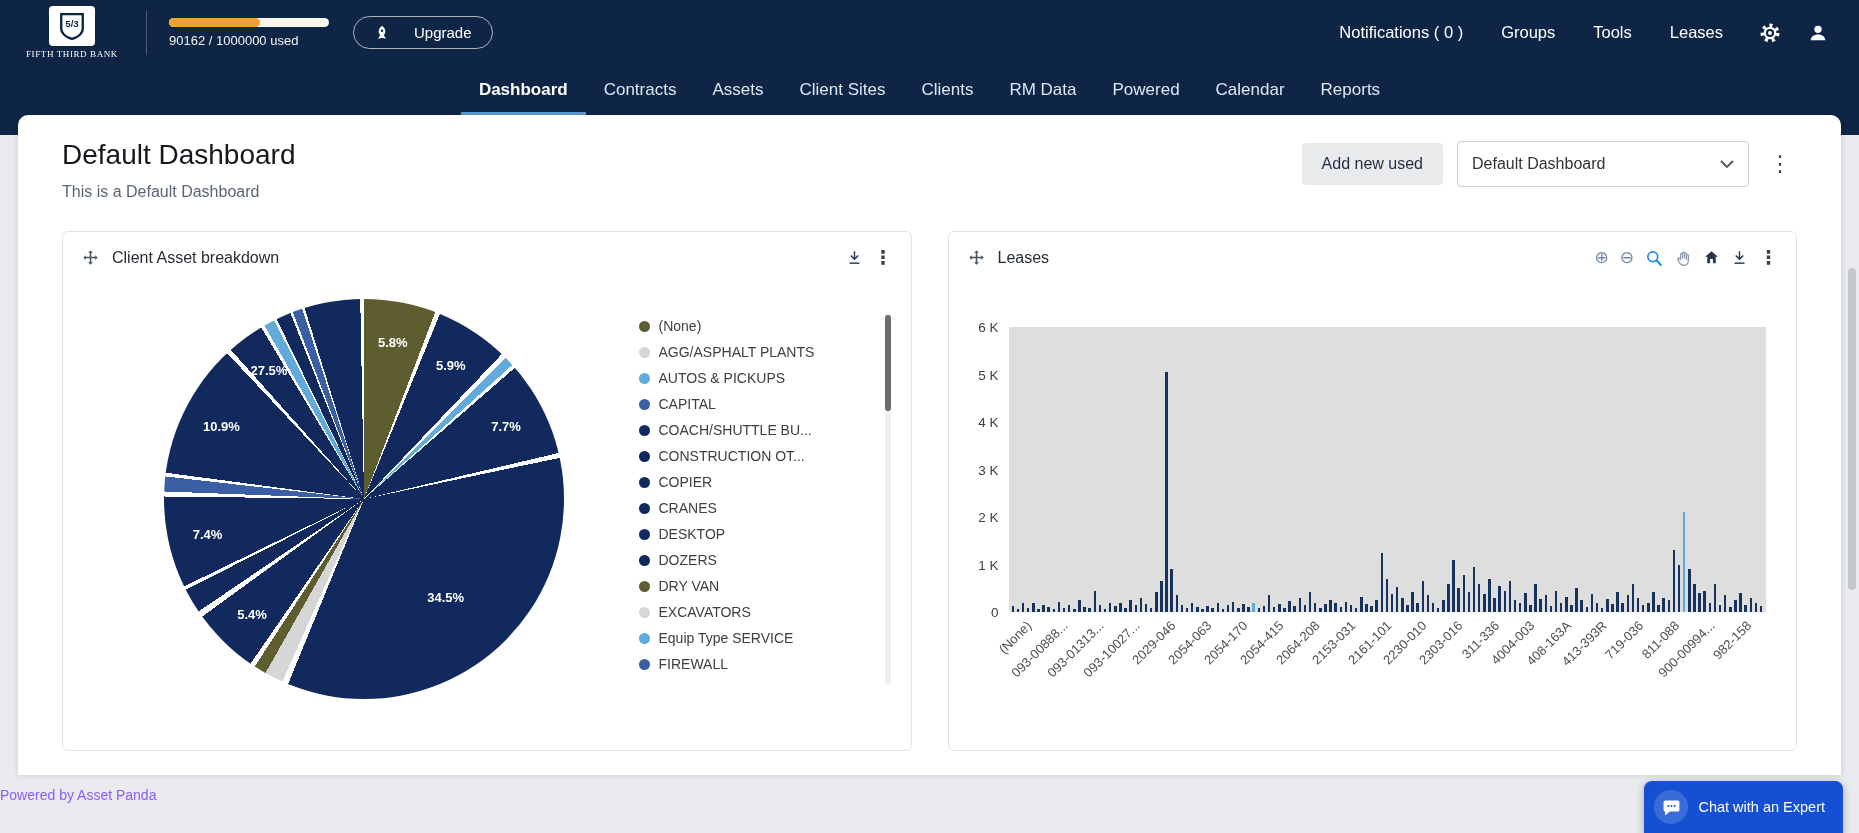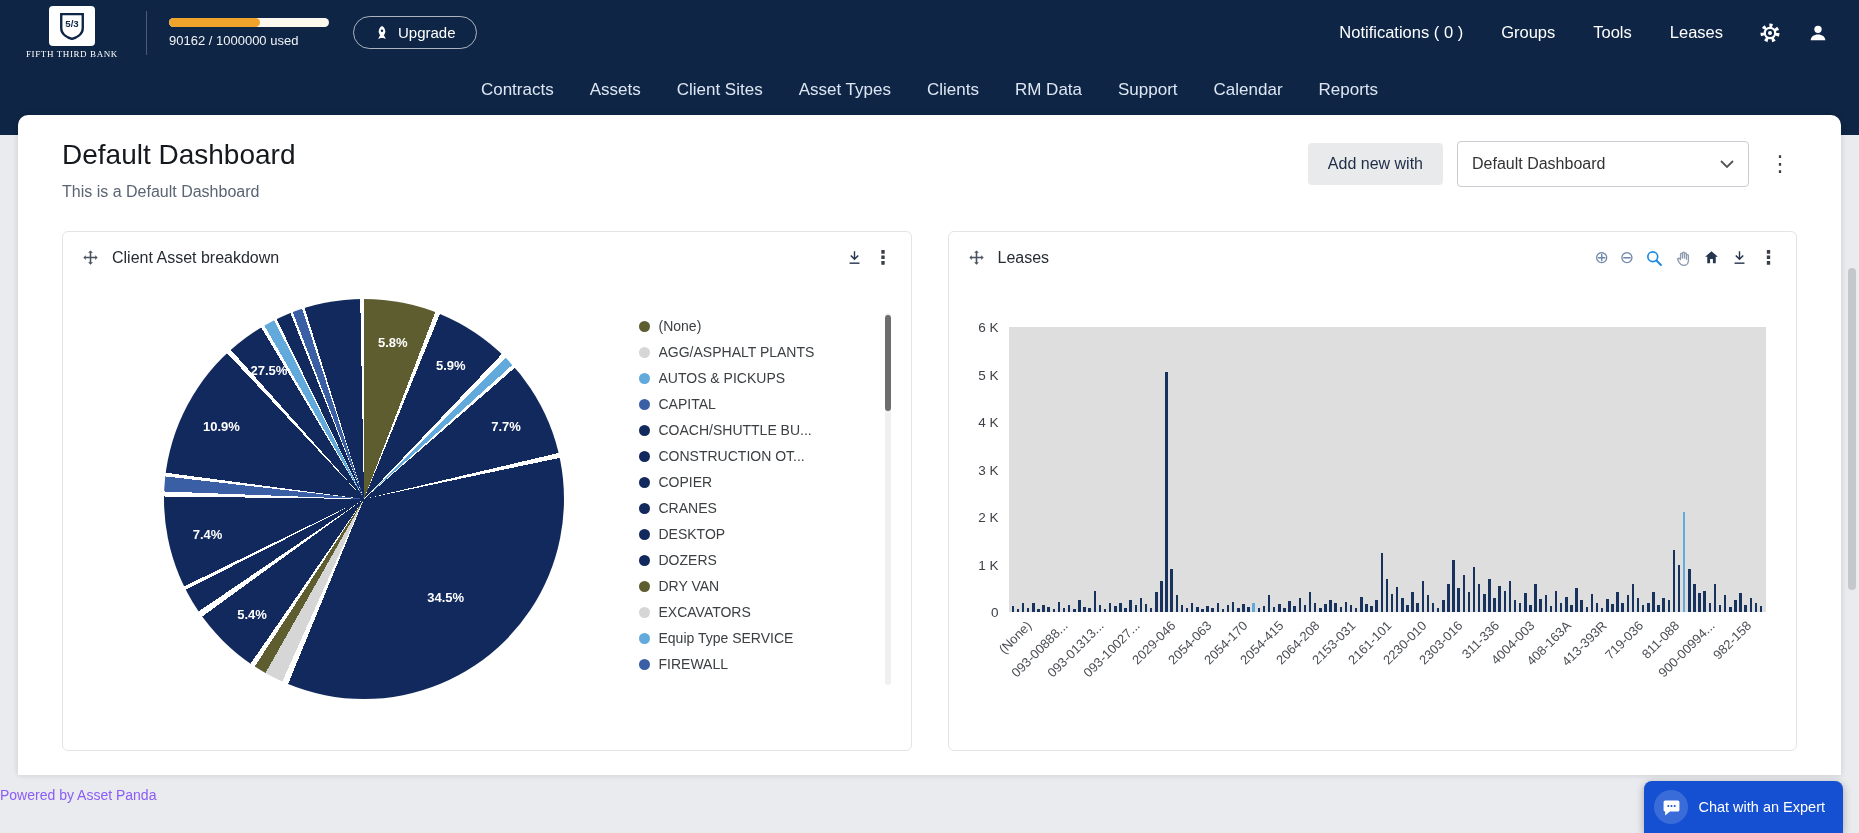--- a/index.html
+++ b/index.html
@@ -19,21 +19,21 @@
   }
   .brand { display: flex; flex-direction: column; align-items: center; gap: 3px; width: 104px; cursor: pointer; }
   .logo-box { width: 46px; height: 40px; background: #fff; border-radius: 4px; display: flex; align-items: center; justify-content: center; }
   .brand-name { font-size: 9px; letter-spacing: 0.6px; color: #fff; text-transform: uppercase; white-space: nowrap; font-family: Liberation Serif, serif; }
   .v-divider { width: 1px; height: 44px; background: rgba(255,255,255,0.25); margin: 0 22px; }
   .usage { display: flex; flex-direction: column; gap: 6px; }
   .usage-track { width: 160px; height: 9px; background: #fdf8ee; border-radius: 5px; overflow: hidden; }
   .usage-fill { height: 100%; background: var(--usage_fill, #f0a32a); border-radius: 5px; }
   .usage-label { font-size: 13px; color: #f2f4f7; white-space: nowrap; }
   .upgrade-btn {
-    margin-left: 24px; display: flex; align-items: center; gap: 8px;
+    margin-left: 24px; display: flex; align-items: center; gap: 24px;
     background: transparent; border: 1px solid rgba(255,255,255,0.65);
     color: #fff; font-size: 15px; border-radius: 18px; padding: 7px 20px; cursor: pointer;
     font-family: inherit;
   }
   .top-links { margin-left: auto; display: flex; align-items: center; gap: 38px; }
   .top-link { font-size: 16.5px; color: #fff; cursor: pointer; white-space: nowrap; }
   .gear-btn { margin-left: 36px; cursor: pointer; display: flex; align-items: center; }
   .user-btn { margin-left: 26px; cursor: pointer; display: flex; align-items: center; }
 
   
@@ -166,42 +166,42 @@
   </span>
   <span class="user-btn">
     <svg width="22" height="22" viewBox="0 0 24 24" fill="#fff">
       <circle cx="12" cy="8" r="4"></circle>
       <path d="M4 20c0-4 3.6-6.5 8-6.5s8 2.5 8 6.5z"></path>
     </svg>
   </span>
 </header>
 
 <nav class="main-nav" id="main-nav">
+    <div class="nav-tab active">Dashboard</div>
     <div class="nav-tab">Contracts</div>
     <div class="nav-tab">Assets</div>
     <div class="nav-tab">Client Sites</div>
-    <div class="nav-tab">Asset Types</div>
     <div class="nav-tab">Clients</div>
     <div class="nav-tab">RM Data</div>
-    <div class="nav-tab">Support</div>
+    <div class="nav-tab">Powered</div>
     <div class="nav-tab">Calendar</div>
     <div class="nav-tab">Reports</div>
   </nav>
 
 <main class="main">
   <div class="navy-cap"></div>
 
   <div class="content-card">
     <div class="page-head">
       <div>
         <h1 class="page-title">Default Dashboard</h1>
         <div class="page-subtitle">This is a Default Dashboard</div>
       </div>
       <div class="head-controls">
-        <button class="add-chart-btn">Add new with</button>
+        <button class="add-chart-btn">Add new used</button>
         <div class="dash-select">
           <span>Default Dashboard</span>
           <svg width="14" height="9" viewBox="0 0 14 9" fill="none" stroke="#555" stroke-width="1.8">
               <path d="M1 1l6 6 6-6"></path>
             </svg>
         </div>
         <span class="head-kebab">⋮</span>
       </div>
     </div>
 

